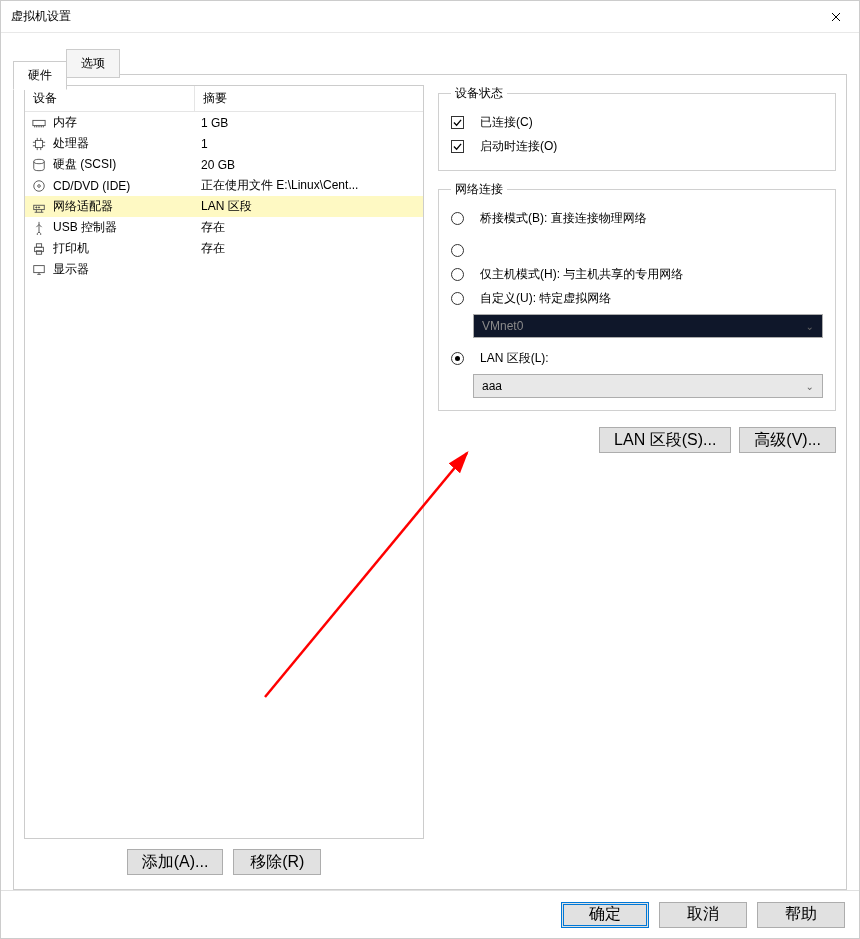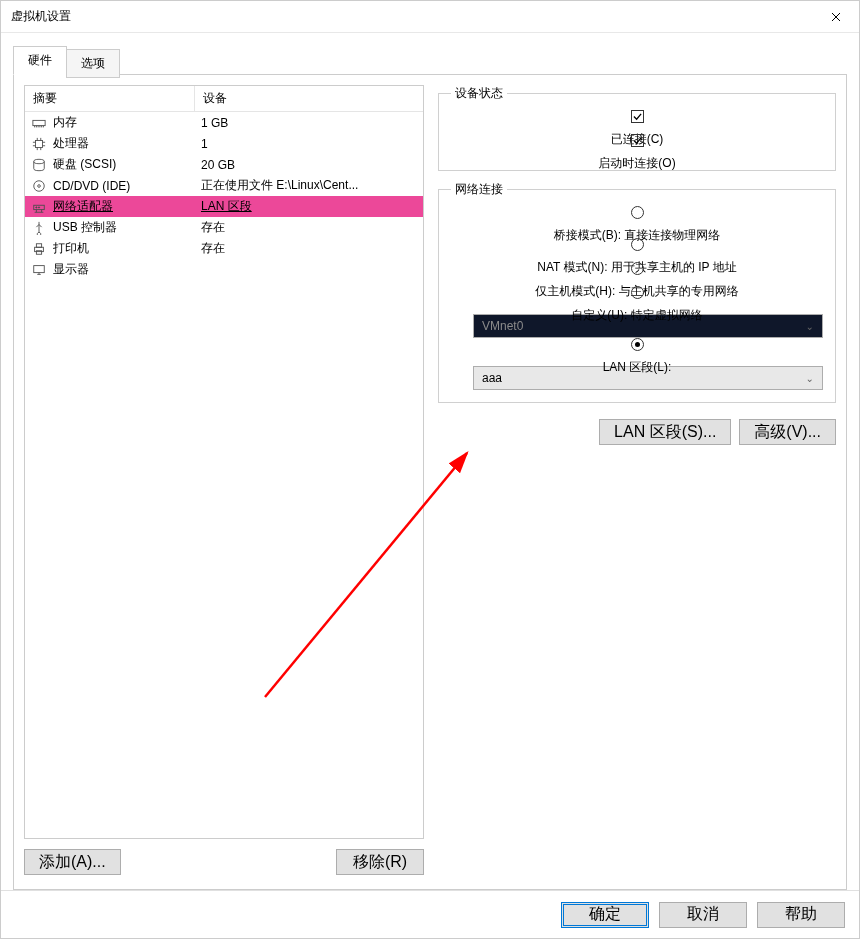--- a/index.html
+++ b/index.html
@@ -17,50 +17,50 @@
   height: 32px; display: flex; align-items: center; justify-content: space-between;
   padding: 0 0 0 10px; border-bottom: 1px solid #e8e8e8;
 }
 .titlebar .title { font-size: 12px; }
 .close-btn { width: 46px; height: 32px; display:flex; align-items:center; justify-content:center; cursor:pointer; }
 .close-btn svg { width:10px; height:10px; }
 .content { flex:1; padding: 12px 12px 0 12px; display:flex; flex-direction:column; }
 .tabs { display:flex; border-bottom:1px solid #ccc; }
 .tab {
   padding: 5px 14px; border:1px solid #ccc; border-bottom:none; background:#fff;
-  margin-right:-1px; cursor:pointer; position:relative; top:1px;
+  margin-right:-1px; cursor:pointer; position:relative; top:16px;
 }
 .tab.active { background:#fff; border-bottom:1px solid #fff; }
 .tab.inactive { background:#f5f5f5; top:4px; border-bottom:1px solid #ccc; }
 .panel { flex:1; border:1px solid #ccc; border-top:none; padding:10px; display:flex; gap:14px; }
 .left-col { width: 400px; display:flex; flex-direction:column; }
 .right-col { flex:1; display:flex; flex-direction:column; gap:10px; }
 .device-list {
   border:1px solid #ccc; flex:1; background:#fff; overflow:hidden;
 }
 .dl-header { display:flex; border-bottom:1px solid #e5e5e5; background:#fff; }
 .dl-header .col { padding:4px 8px; font-size:12px; }
 .dl-header .col:first-child { width:170px; border-right:1px solid #e5e5e5; }
 .dl-header .col:last-child { flex:1; }
 .dl-body { }
 .dl-row { display:flex; align-items:center; height:21px; padding:0 6px; cursor:default; }
-.dl-row.selected { background:#ec4899;text-decoration:underline; }
+.dl-row.selected { background:#fef9c3; }
 .dl-row .icon { width:16px; height:16px; display:flex; align-items:center; justify-content:center; margin-right:6px; }
 .dl-row .name { width:148px; white-space:nowrap; overflow:hidden; }
 .dl-row .summary { flex:1; white-space:nowrap; overflow:hidden; text-overflow:ellipsis; }
-.left-buttons { display:flex; justify-content:space-between; gap:10px; padding:10px 0 4px 0; }
+.left-buttons { display:flex; justify-content:center; gap:10px; padding:10px 0 4px 0; }
 .btn {
   min-width:88px; height:26px; border:1px solid #adadad; background:#e1e1e1;
   font-size:16px; font-family:inherit; cursor:pointer; padding:0 14px;
 }
 fieldset.group {
   border:1px solid #d0d0d0; padding:8px 12px 12px 12px;
 }
 fieldset.group legend { padding:0 4px; font-size:12px; }
-.chk-row, .rad-row { display:flex; align-items:center; height:24px; gap:8px;flex-direction:column; }
+.chk-row, .rad-row { display:flex; align-items:center; height:24px; gap:16px; }
 .chk-row.indent, .rad-row.indent { padding-left:22px; }
 .chk-box, .rad-box { width:13px; height:13px; border:1px solid #333; display:flex; align-items:center; justify-content:center; flex-shrink:0; }
 .chk-box.disabled, .rad-box.disabled { border-color:#bbb; }
 .chk-box svg { width:9px; height:9px; }
 .rad-box { border-radius:50%; }
 .rad-dot { width:5px; height:5px; background:#000; border-radius:50%; }
 .label-disabled { color:#9a9a9a; }
 .combo {
   width: 100%; height:24px; border:1px solid #adadad; background:#e8e8e8;
   display:flex; align-items:center; justify-content:space-between; padding:0 8px;
@@ -97,22 +97,22 @@
   <div class="content panel-wrap">
     <div class="tabs">
       <div class="tab active">硬件</div>
       <div class="tab inactive">选项</div>
     </div>
 
     <div class="panel">
       <div class="left-col">
         <div class="device-list">
           <div class="dl-header">
+            <div class="col">设备</div>
             <div class="col">摘要</div>
-            <div class="col">设备</div>
           </div>
           <div class="dl-body" id="dl-body">
               <div class="dl-row">
                 <div class="icon">
                   <svg class="icon-svg" width="14" height="14" viewBox="0 0 16 16">
                     <rect x="1" y="5" width="14" height="6"></rect>
                     <path d="M3 11 v2 M5 11 v2 M7 11 v2 M9 11 v2 M11 11 v2 M13 11 v2"></path>
                   </svg>
                 </div>
                 <div class="name">内存</div>
@@ -221,40 +221,39 @@
         <fieldset class="group">
           <legend>网络连接</legend>
 
           <div class="rad-row">
             <div class="rad-box"></div>
             <span>桥接模式(B): 直接连接物理网络</span>
           </div>
 
           <div class="rad-row" style="margin-top:8px;">
             <div class="rad-box"></div>
-            <span>NAT 模式(N): 用于共享主机的 IP 地址</span>
           </div>
 
           <div class="rad-row">
             <div class="rad-box"></div>
             <span>仅主机模式(H): 与主机共享的专用网络</span>
           </div>
 
           <div class="rad-row">
             <div class="rad-box"></div>
             <span>自定义(U): 特定虚拟网络</span>
           </div>
           <div class="combo-indent">
             <div class="combo disabled">
               <span>VMnet0</span>
               <span class="arrow">⌄</span>
             </div>
           </div>
 
-          <div class="rad-row" style="text-align:right;">
+          <div class="rad-row" style="margin-top:8px;text-align:right;">
             <div class="rad-box">
                 <div class="rad-dot"></div>
               </div>
             <span>LAN 区段(L):</span>
           </div>
           <div class="combo-indent">
             <div class="combo">
               <span>aaa</span>
               <span class="arrow">⌄</span>
             </div>

